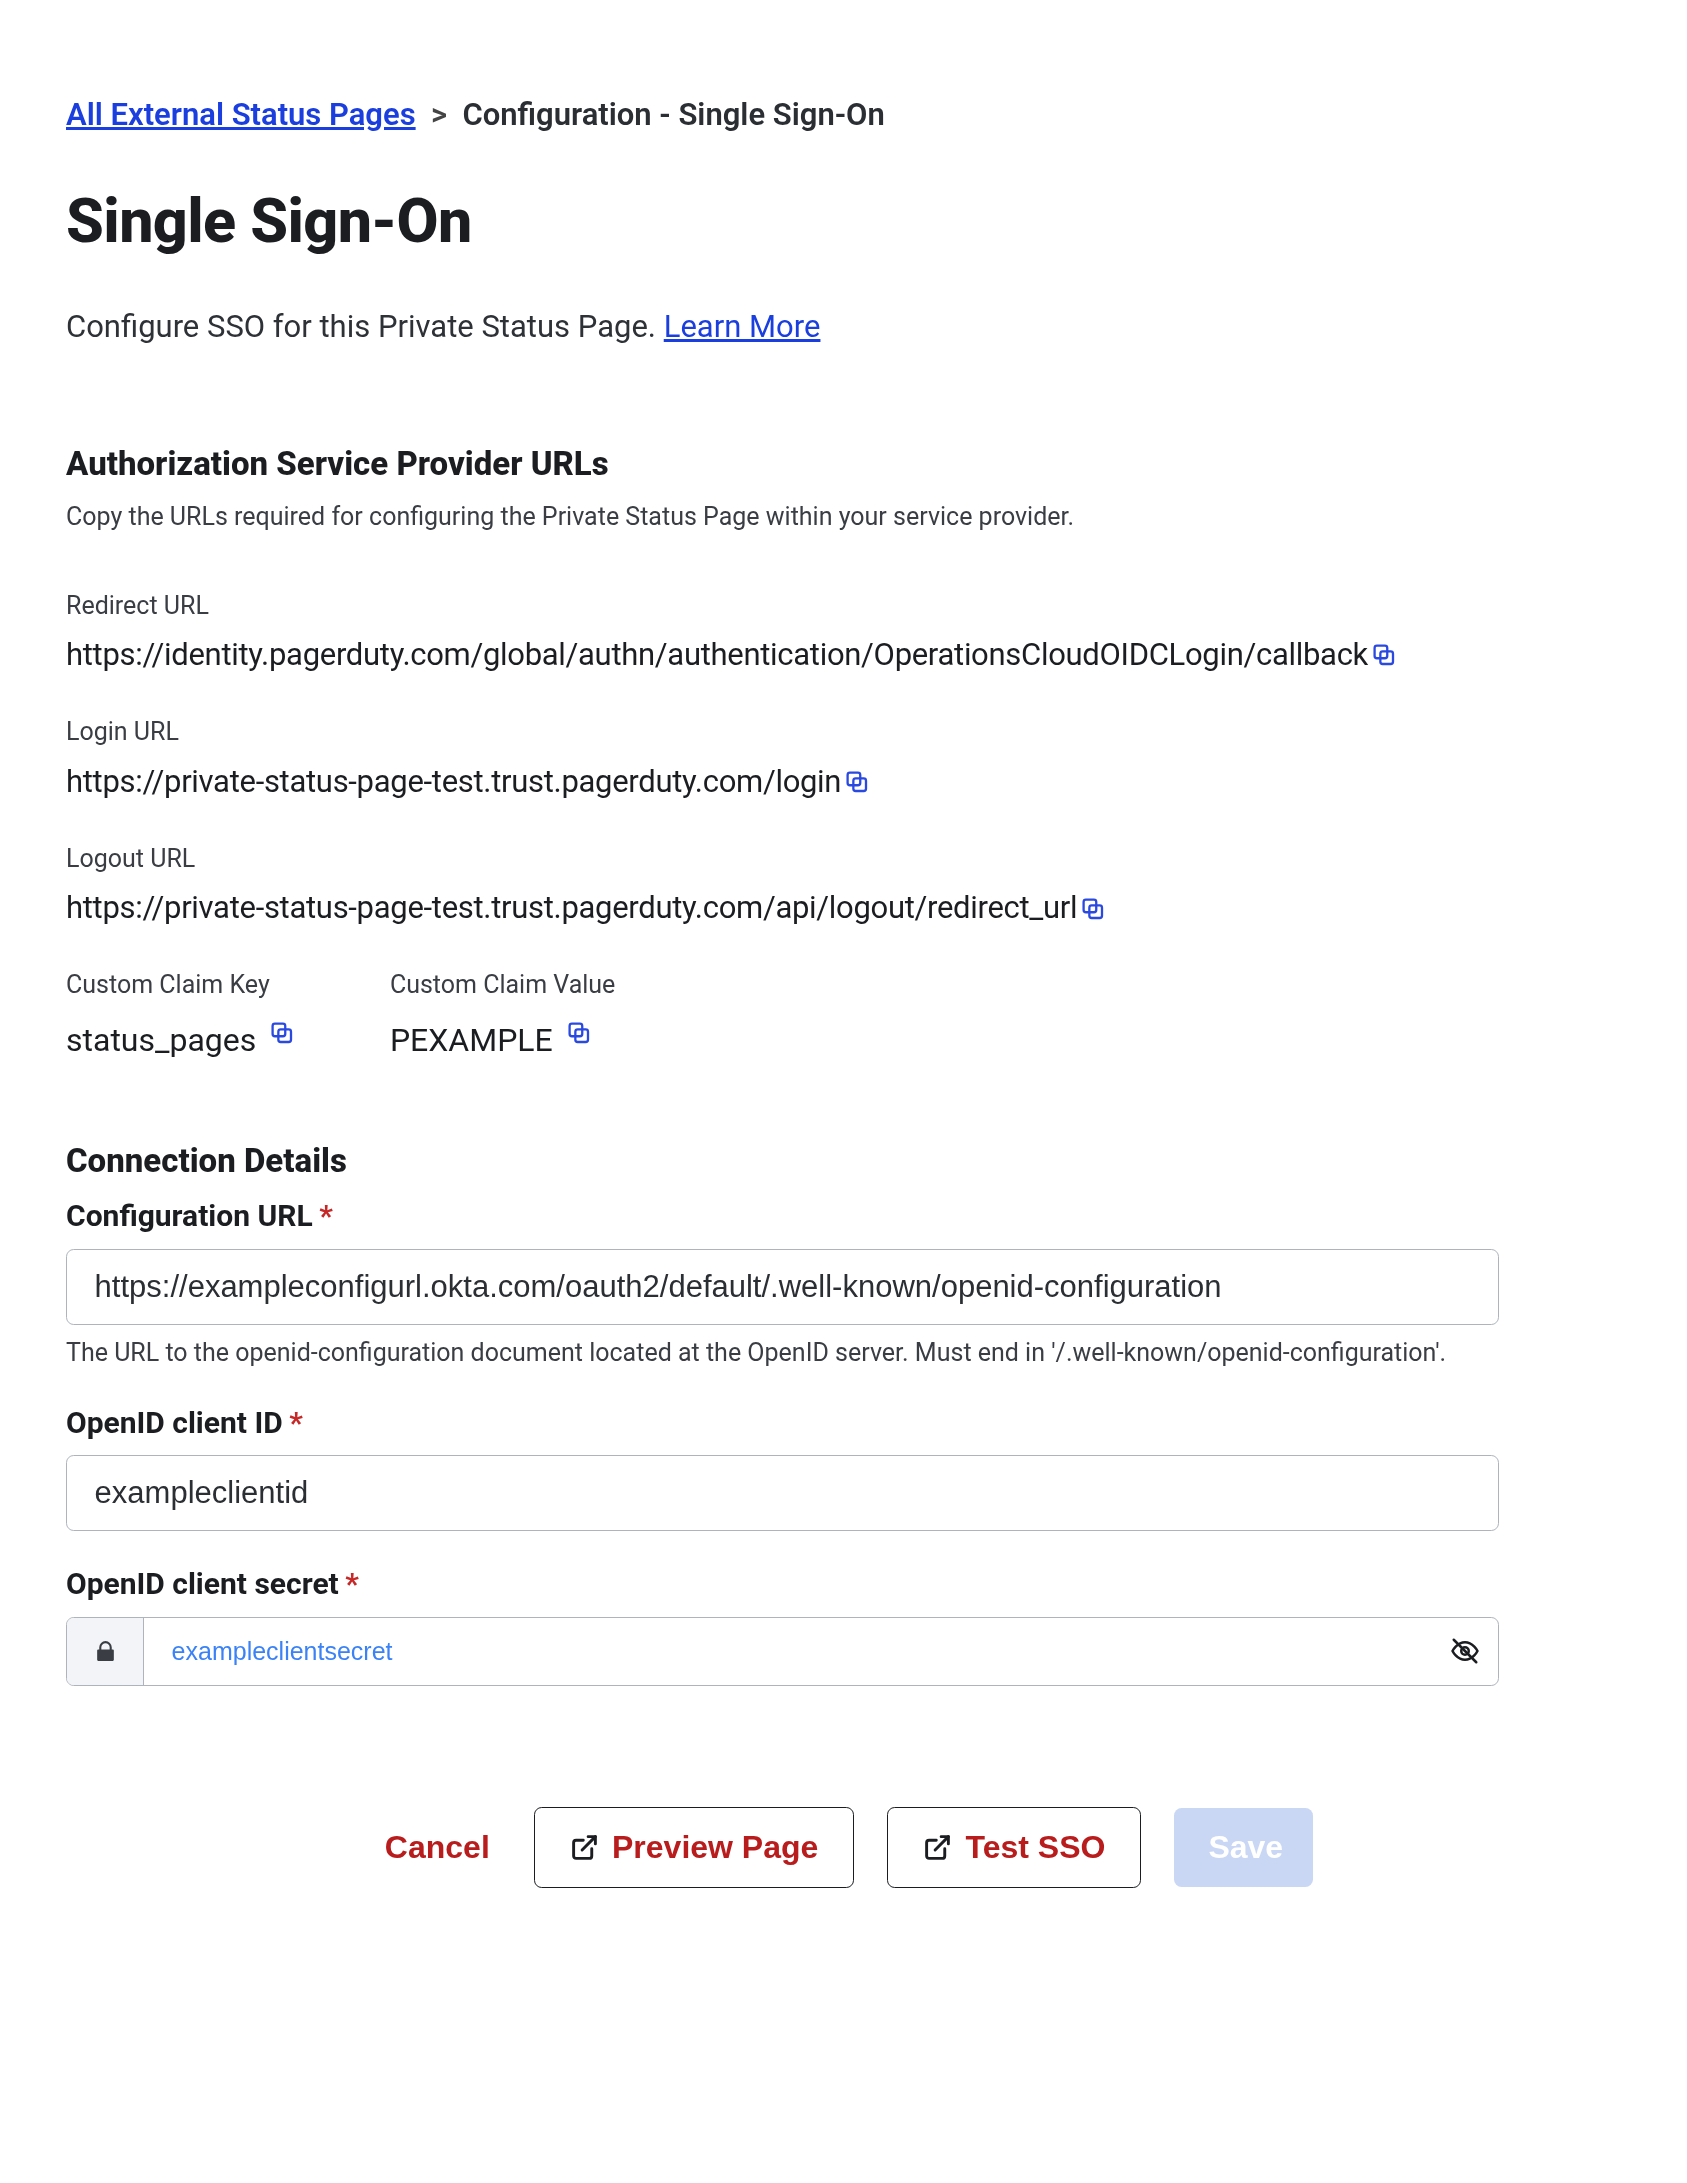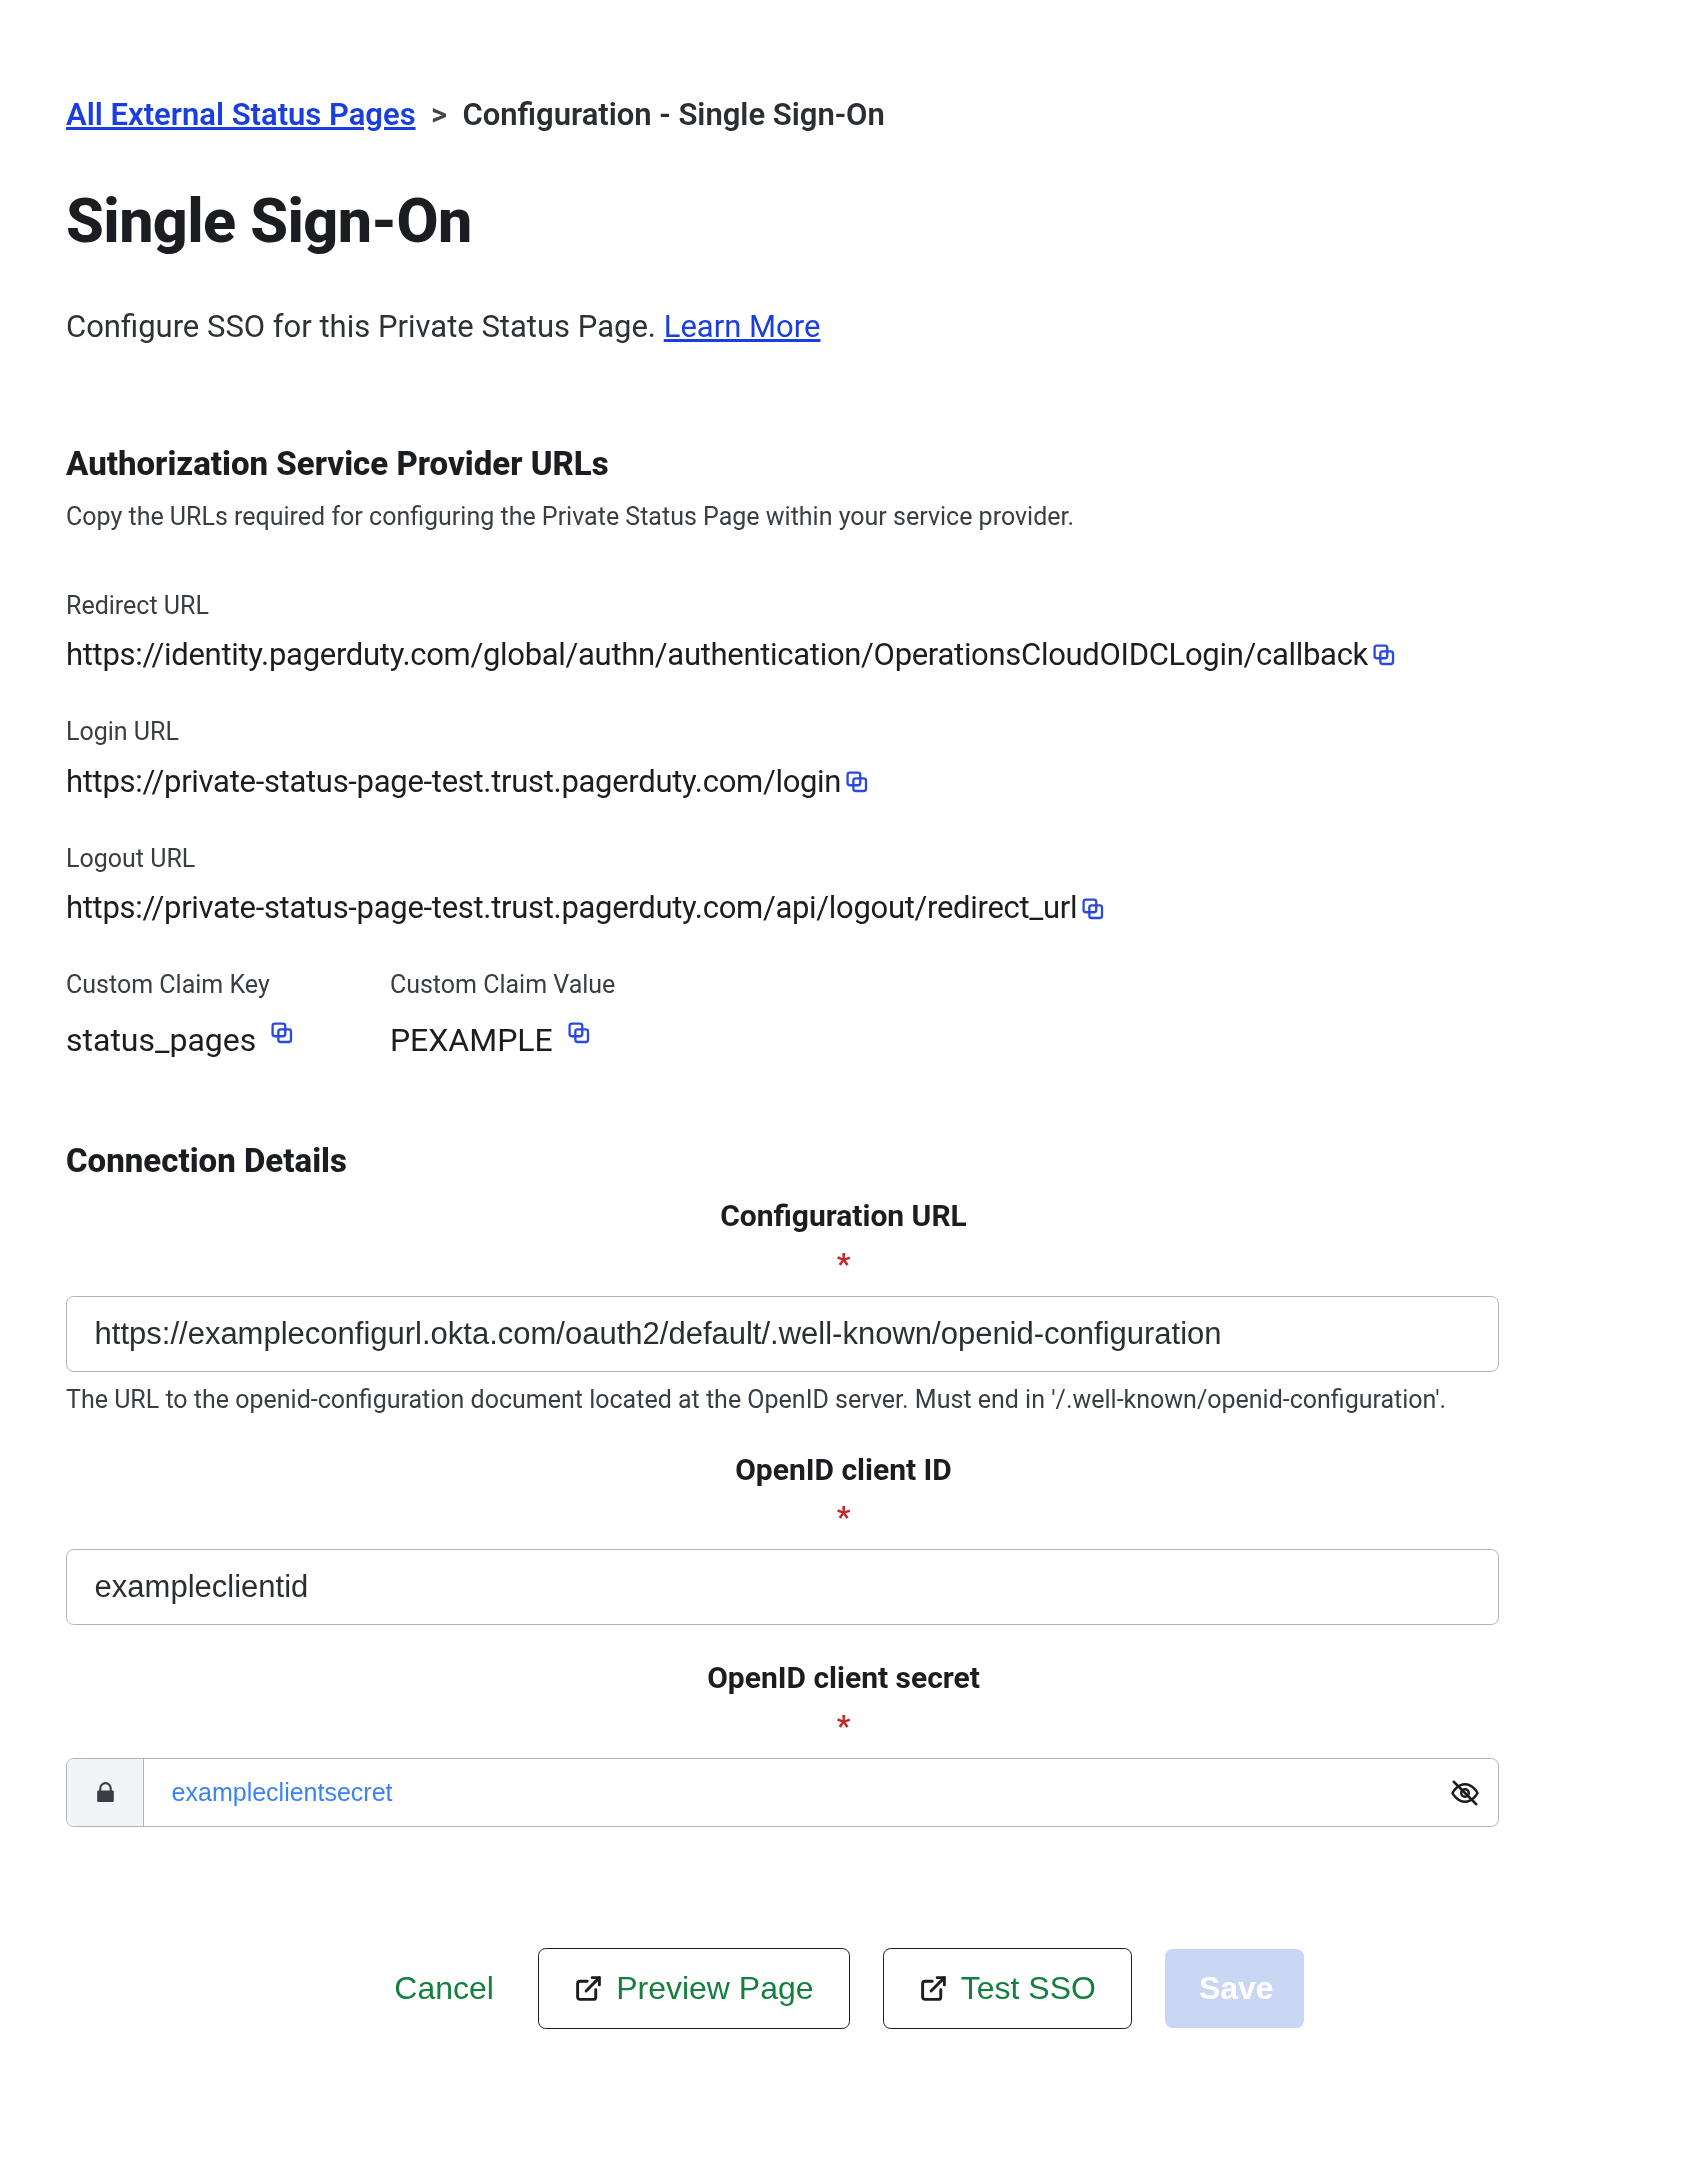--- a/index.html
+++ b/index.html
@@ -105,21 +105,20 @@
 
   
   .form-group { margin-bottom: 33px; }
   .field-label {
     font-size: 30px;
     font-weight: 700;
     margin-bottom: 12px;
     display: flex;
     align-items: center;
     gap: 6.6px;
-    flex-direction: column;
   }
   .req { color: var(--required); font-weight: 700; }
   .text-input {
     width: 100%;
     max-width: 1433px;
     font-size: 31px;
     padding: 19px 27.6px;
     border: 1.1px solid var(--input-border);
     border-radius: 7.7px;
     background: #fff;
@@ -169,26 +168,26 @@
   
   .footer {
     display: flex;
     align-items: center;
     justify-content: center;
     gap: 33px;
     margin-top: 121px;
   }
   .btn {
     font-size: 32px;
-    font-weight: 400;
+    font-weight: 700;
     padding: 21px 35px;
     border-radius: 7.7px;
     border: 1.7px solid #1b1d21;
     background: #fff;
-    color: #15803d;
+    color: #b91c1c;
     display: inline-flex;
     align-items: center;
     gap: 13.2px;
     cursor: pointer;
   }
   .btn.link-btn {
     border: none;
     background: transparent;
     padding-left: 11px;
     padding-right: 11px;

